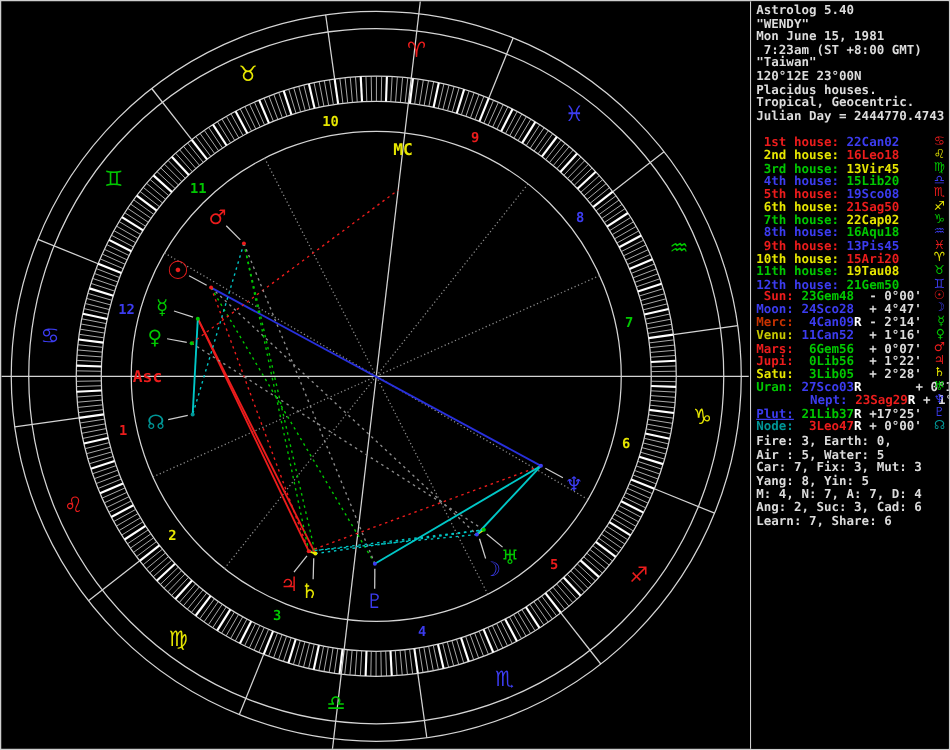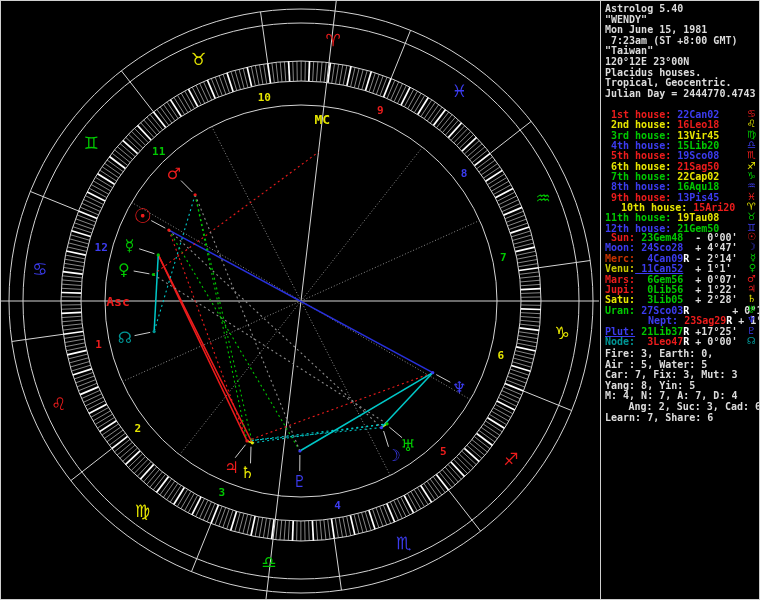--- a/index.html
+++ b/index.html
@@ -509,40 +509,40 @@
     <div id="houses-block">
         <div class="pline"><span style="color: rgb(236, 28, 28);"> 1st house: </span><span style="color: rgb(60, 60, 240);">22Can02</span><span class="rowsym" style="color: rgb(236, 28, 28);">♋</span></div>
         <div class="pline"><span style="color: rgb(230, 230, 0);"> 2nd house: </span><span style="color: rgb(236, 28, 28);">16Leo18</span><span class="rowsym" style="color: rgb(230, 230, 0);">♌</span></div>
         <div class="pline"><span style="color: rgb(0, 200, 0);"> 3rd house: </span><span style="color: rgb(230, 230, 0);">13Vir45</span><span class="rowsym" style="color: rgb(0, 200, 0);">♍</span></div>
         <div class="pline"><span style="color: rgb(60, 60, 240);"> 4th house: </span><span style="color: rgb(0, 200, 0);">15Lib20</span><span class="rowsym" style="color: rgb(60, 60, 240);">♎</span></div>
         <div class="pline"><span style="color: rgb(236, 28, 28); margin-top: 10px;"> 5th house: </span><span style="color: rgb(60, 60, 240);">19Sco08</span><span class="rowsym" style="color: rgb(236, 28, 28);">♏</span></div>
         <div class="pline"><span style="color: rgb(230, 230, 0);"> 6th house: </span><span style="color: rgb(236, 28, 28);">21Sag50</span><span class="rowsym" style="color: rgb(230, 230, 0);">♐</span></div>
         <div class="pline"><span style="color: rgb(0, 200, 0);"> 7th house: </span><span style="color: rgb(230, 230, 0);">22Cap02</span><span class="rowsym" style="color: rgb(0, 200, 0);">♑</span></div>
         <div class="pline"><span style="color: rgb(60, 60, 240);"> 8th house: </span><span style="color: rgb(0, 200, 0);">16Aqu18</span><span class="rowsym" style="color: rgb(60, 60, 240);">♒</span></div>
         <div class="pline"><span style="color: rgb(236, 28, 28);"> 9th house: </span><span style="color: rgb(60, 60, 240);">13Pis45</span><span class="rowsym" style="color: rgb(236, 28, 28);">♓</span></div>
-        <div class="pline"><span style="color: rgb(230, 230, 0); margin-left: 16px;">10th house: </span><span style="color: rgb(236, 28, 28);">15Ari20</span><span class="rowsym" style="color: rgb(230, 230, 0);">♈</span></div>
+        <div class="pline"><span style="color: rgb(230, 230, 0);">10th house: </span><span style="color: rgb(236, 28, 28);">15Ari20</span><span class="rowsym" style="color: rgb(230, 230, 0);">♈</span></div>
         <div class="pline"><span style="color: rgb(0, 200, 0);">11th house: </span><span style="color: rgb(230, 230, 0);">19Tau08</span><span class="rowsym" style="color: rgb(0, 200, 0);">♉</span></div>
         <div class="pline"><span style="color: rgb(60, 60, 240);">12th house: </span><span style="color: rgb(0, 200, 0);">21Gem50</span><span class="rowsym" style="color: rgb(60, 60, 240);">♊</span></div>
       </div>
     <div id="planets-block">
         <div class="pline"><span style="color: rgb(236, 28, 28);"> Sun:</span><span style="color: rgb(0, 200, 0);"> 23Gem48</span><span style="color: rgb(255, 255, 255);"> </span><span style="color: rgb(220, 220, 220);"> - 0°00'</span><span class="rowsym" style="color: rgb(236, 28, 28);">☉</span></div>
         <div class="pline"><span style="color: rgb(60, 60, 240);">Moon:</span><span style="color: rgb(60, 60, 240);"> 24Sco28</span><span style="color: rgb(255, 255, 255);"> </span><span style="color: rgb(220, 220, 220);"> + 4°47'</span><span class="rowsym" style="color: rgb(60, 60, 240);">☽</span></div>
         <div class="pline"><span style="color: rgb(200, 50, 0);">Merc:</span><span style="color: rgb(60, 60, 240);">  4Can09</span><span style="color: rgb(255, 255, 255);">R</span><span style="color: rgb(220, 220, 220);"> - 2°14'</span><span class="rowsym" style="color: rgb(0, 200, 0);">☿</span></div>
-        <div class="pline"><span style="color: rgb(200, 200, 0);">Venu:</span><span style="color: rgb(60, 60, 240); text-decoration: underline;"> 11Can52</span><span style="color: rgb(255, 255, 255);"> </span><span style="color: rgb(220, 220, 220);"> + 1°1'</span><span class="rowsym" style="color: rgb(0, 200, 0);">♀</span></div>
+        <div class="pline"><span style="color: rgb(200, 200, 0);">Venu:</span><span style="color: rgb(60, 60, 240);"> 11Can52</span><span style="color: rgb(255, 255, 255);"> </span><span style="color: rgb(220, 220, 220);"> + 1°16'</span><span class="rowsym" style="color: rgb(0, 200, 0);">♀</span></div>
         <div class="pline"><span style="color: rgb(236, 28, 28);">Mars:</span><span style="color: rgb(0, 200, 0);">  6Gem56</span><span style="color: rgb(255, 255, 255);"> </span><span style="color: rgb(220, 220, 220);"> + 0°07'</span><span class="rowsym" style="color: rgb(236, 28, 28);">♂</span></div>
         <div class="pline"><span style="color: rgb(236, 28, 28);">Jupi:</span><span style="color: rgb(0, 200, 0);">  0Lib56</span><span style="color: rgb(255, 255, 255);"> </span><span style="color: rgb(220, 220, 220);"> + 1°22'</span><span class="rowsym" style="color: rgb(236, 28, 28);">♃</span></div>
         <div class="pline"><span style="color: rgb(230, 230, 0);">Satu:</span><span style="color: rgb(0, 200, 0);">  3Lib05</span><span style="color: rgb(255, 255, 255);"> </span><span style="color: rgb(220, 220, 220);"> + 2°28'</span><span class="rowsym" style="color: rgb(230, 230, 0);">♄</span></div>
         <div class="pline"><span style="color: rgb(0, 200, 0);">Uran:</span><span style="color: rgb(60, 60, 240);"> 27Sco03</span><span style="color: rgb(255, 255, 255);">R</span><span style="color: rgb(220, 220, 220); padding-left: 37px;"> + 0°13'</span><span class="rowsym" style="color: rgb(0, 200, 0);">♅</span></div>
         <div class="pline"><span style="color: rgb(60, 60, 240); padding-left: 43px;">Nept:</span><span style="color: rgb(236, 28, 28);"> 23Sag29</span><span style="color: rgb(255, 255, 255);">R</span><span style="color: rgb(220, 220, 220);"> + 1°22'</span><span class="rowsym" style="color: rgb(60, 60, 240);">♆</span></div>
         <div class="pline"><span style="color: rgb(60, 60, 240); text-decoration: underline;">Plut:</span><span style="color: rgb(0, 200, 0);"> 21Lib37</span><span style="color: rgb(255, 255, 255);">R</span><span style="color: rgb(220, 220, 220);"> +17°25'</span><span class="rowsym" style="color: rgb(60, 60, 240);">♇</span></div>
         <div class="pline"><span style="color: rgb(0, 150, 150);">Node:</span><span style="color: rgb(236, 28, 28);">  3Leo47</span><span style="color: rgb(255, 255, 255);">R</span><span style="color: rgb(220, 220, 220);"> + 0°00'</span><span class="rowsym" style="color: rgb(0, 150, 150);">☊</span></div>
       </div>
     <div id="stats-block">
         <div class="pline" style="color: rgb(220, 220, 220);">Fire: 3, Earth: 0,</div>
         <div class="pline" style="color: rgb(220, 220, 220);">Air : 5, Water: 5</div>
         <div class="pline" style="color: rgb(220, 220, 220);">Car: 7, Fix: 3, Mut: 3</div>
         <div class="pline" style="color: rgb(220, 220, 220);">Yang: 8, Yin: 5</div>
         <div class="pline" style="color: rgb(220, 220, 220);">M: 4, N: 7, A: 7, D: 4</div>
-        <div class="pline" style="color: rgb(220, 220, 220); text-align: right;">Ang: 2, Suc: 3, Cad: 6</div>
+        <div class="pline" style="color: rgb(220, 220, 220);">Ang: 2, Suc: 3, Cad: 6</div>
         <div class="pline" style="color: rgb(220, 220, 220);">Learn: 7, Share: 6</div>
       </div>
   </div>
 </div>
 
 </body></html>

